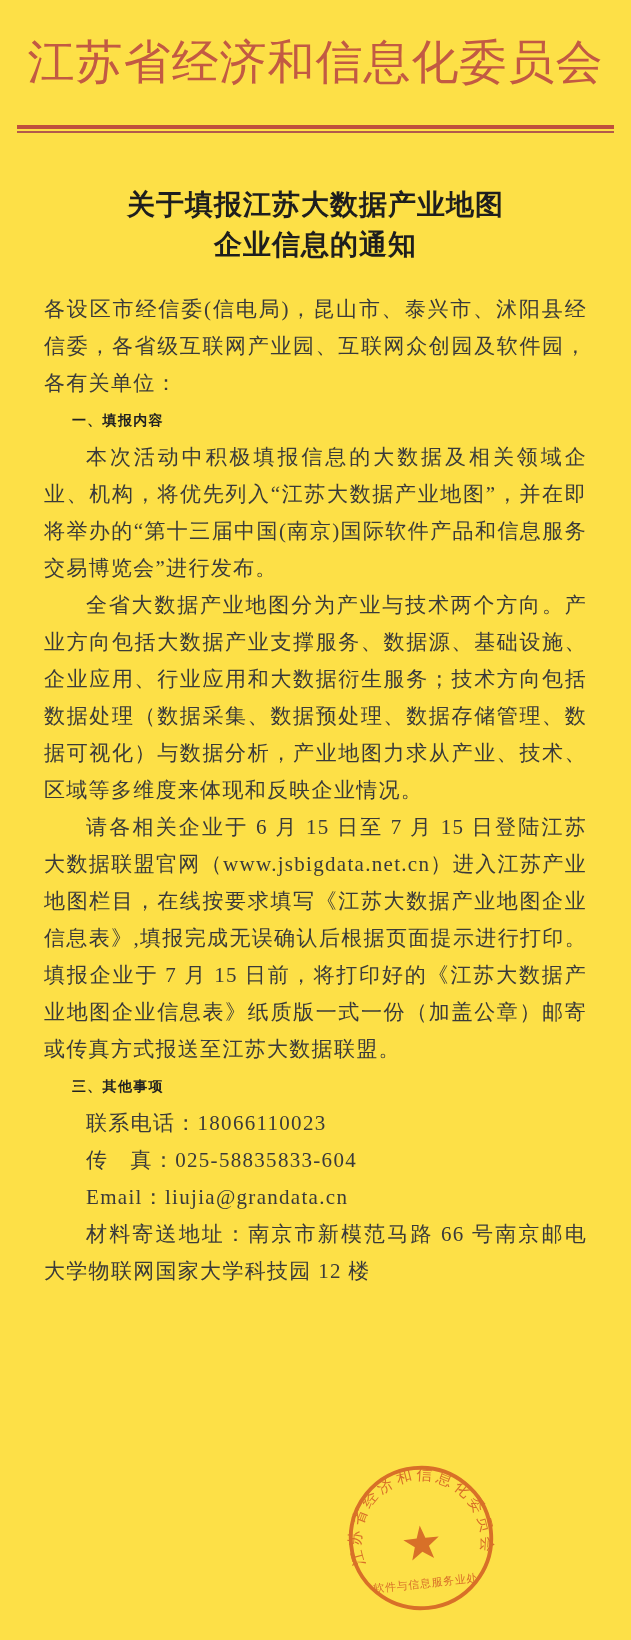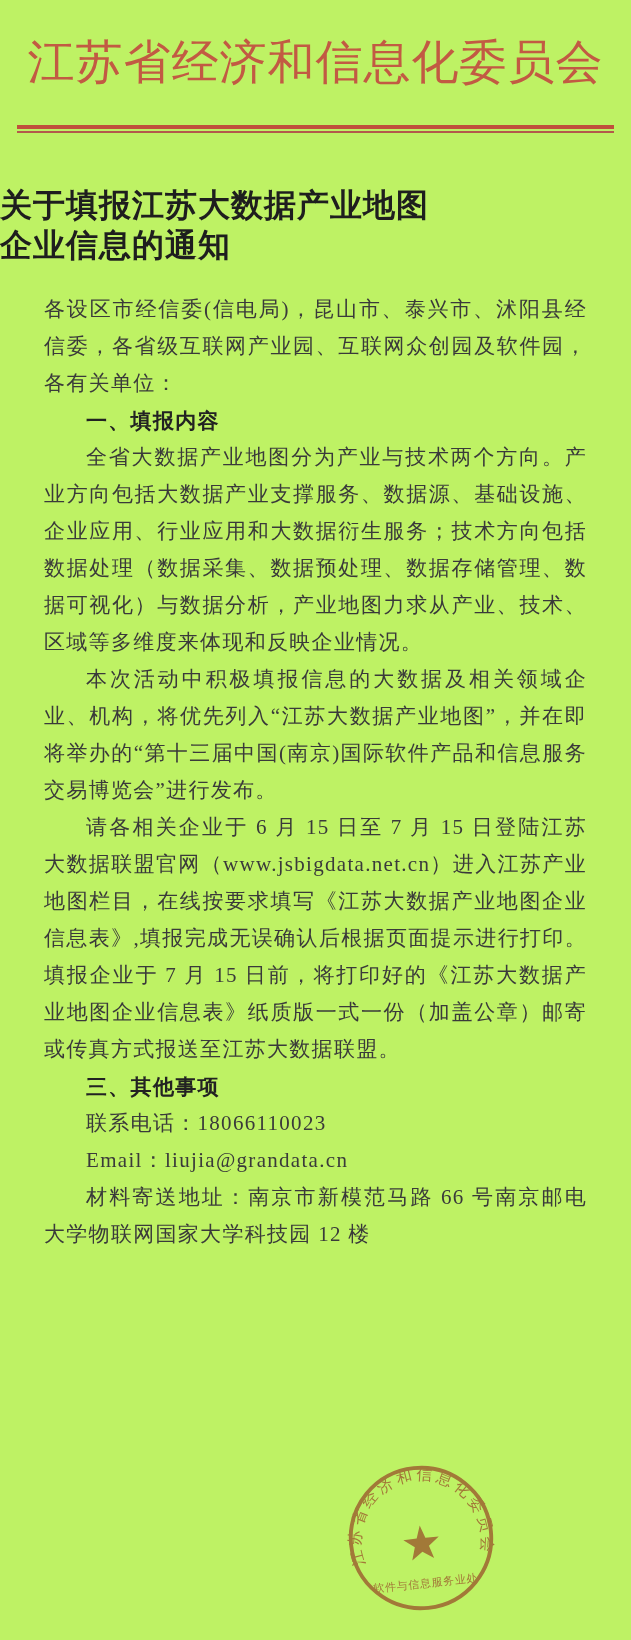--- a/index.html
+++ b/index.html
@@ -4,21 +4,21 @@
 <style>
   * { box-sizing: border-box; margin: 0; padding: 0; }
   html, body { background: #ffffff; }
   body { font-family: "Liberation Serif", "DejaVu Serif", serif; }
 
   .page {
     position: relative;
     width: 631px;
     height: 1640px;
     margin: 0 auto;
-    background: #bef264;
+    background: #fde047;
     overflow: hidden;
   }
 
   
   .org-name {
     padding-top: 33px;
     text-align: center;
     font-size: 47px;
     line-height: 58px;
     font-weight: 500;
@@ -29,42 +29,43 @@
   .head-rule {
     margin: 34px 17px 0 17px;
     height: 8px;
     border-top: 4px solid #c0503c;
     border-bottom: 2px solid #b35a4b;
   }
 
   
   .doc-title {
     margin-top: 52px;
-    font-size: 32px;
+    text-align: center;
+    font-size: 28px;
     line-height: 40px;
     font-weight: bold;
     letter-spacing: 1px;
     color: #1e1e1e;
   }
 
   
   .doc-body {
     margin: 26px 44px 0 44px;
     font-size: 21px;
     line-height: 37px;
     letter-spacing: 1.3px;
     text-align: justify;
     color: #3a3a3a;
   }
   .doc-body p { margin: 0; text-indent: 2em; }
   .doc-body p.no-indent { text-indent: 0; }
   .sec-heading {
     font-family: "Liberation Sans", "DejaVu Sans", sans-serif;
     font-weight: 700;
-    font-size: 21px;
+    font-size: 14px;
     line-height: 37px;
     text-indent: 2em;
     color: #222;
   }
   .contact-line { text-indent: 2em; }
   .email-addr { text-underline-offset: 3px; }
 
   
   .seal {
     position: absolute;
@@ -87,27 +88,28 @@
 
   <div class="doc-title">
     <div>关于填报江苏大数据产业地图</div>
     <div>企业信息的通知</div>
   </div>
 
   <div class="doc-body">
     <p class="no-indent">各设区市经信委(信电局)，昆山市、泰兴市、沭阳县经信委，各省级互联网产业园、互联网众创园及软件园，各有关单位：</p>
 
     <div class="sec-heading">一、填报内容</div>
+    <p>本次活动中积极填报信息的大数据及相关领域企业、机构，将优先列入“江苏大数据产业地图”，并在即将举办的“第十三届中国(南京)国际软件产品和信息服务交易博览会”进行发布。</p>
     <p>全省大数据产业地图分为产业与技术两个方向。产业方向包括大数据产业支撑服务、数据源、基础设施、企业应用、行业应用和大数据衍生服务；技术方向包括数据处理（数据采集、数据预处理、数据存储管理、数据可视化）与数据分析，产业地图力求从产业、技术、区域等多维度来体现和反映企业情况。</p>
-    <p>本次活动中积极填报信息的大数据及相关领域企业、机构，将优先列入“江苏大数据产业地图”，并在即将举办的“第十三届中国(南京)国际软件产品和信息服务交易博览会”进行发布。</p>
 
     <p>请各相关企业于 6 月 15 日至 7 月 15 日登陆江苏大数据联盟官网（www.jsbigdata.net.cn）进入江苏产业地图栏目，在线按要求填写《江苏大数据产业地图企业信息表》,填报完成无误确认后根据页面提示进行打印。填报企业于 7 月 15 日前，将打印好的《江苏大数据产业地图企业信息表》纸质版一式一份（加盖公章）邮寄或传真方式报送至江苏大数据联盟。</p>
 
     <div class="sec-heading">三、其他事项</div>
     <p class="contact-line">联系电话：18066110023</p>
+    <p class="contact-line">传　真：025-58835833-604</p>
     <p class="contact-line"><span>Email：</span><span class="email-addr">liujia@grandata.cn</span></p>
     <p class="contact-line">材料寄送地址：南京市新模范马路 66 号南京邮电大学物联网国家大学科技园 12 楼</p>
   </div>
 
   <svg class="seal" viewBox="0 0 200 200">
     <g transform="rotate(-6 100 100)">
       <circle cx="100" cy="100" r="90" fill="none" stroke="#d4687a" stroke-width="5"></circle>
       <path id="sealArc" d="M 26 128 A 78 78 0 1 1 174 128" fill="none"></path>
       <text font-size="20" fill="#d4687a" letter-spacing="2" font-family="Liberation Serif, DejaVu Serif, serif">
         <textPath href="#sealArc" startOffset="2" textLength="292">江苏省经济和信息化委员会</textPath>

